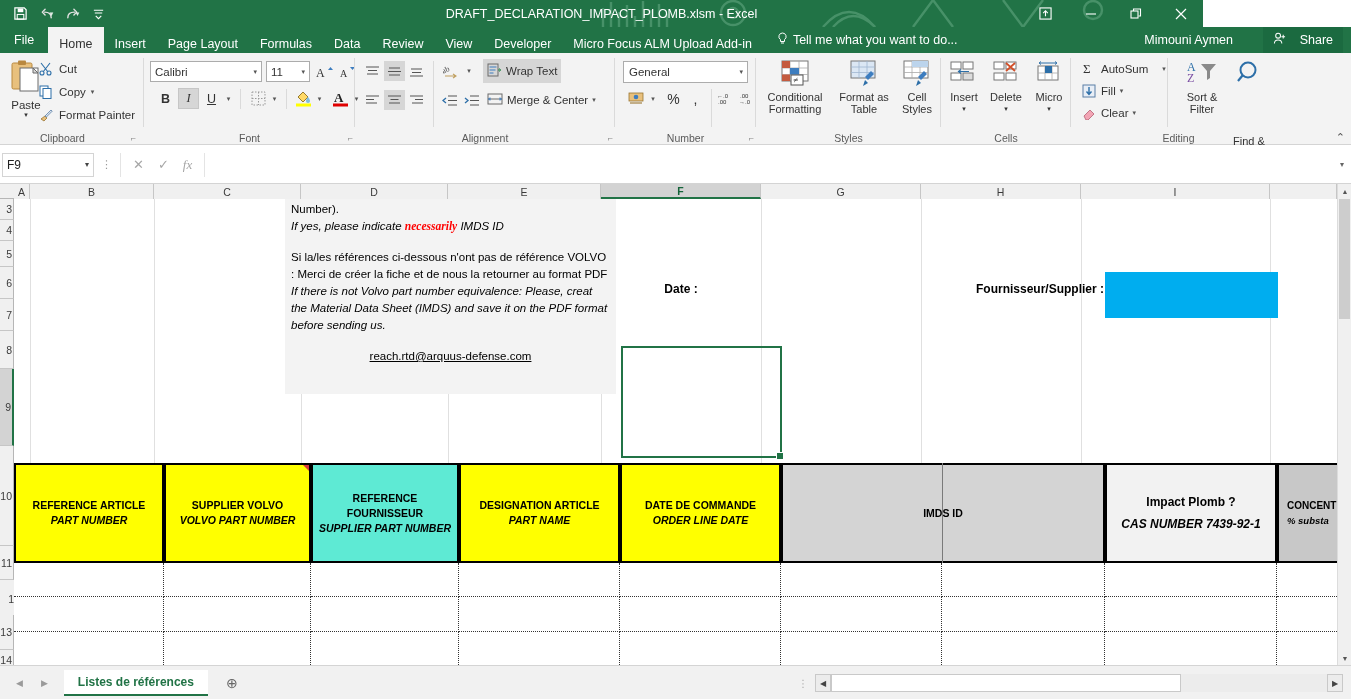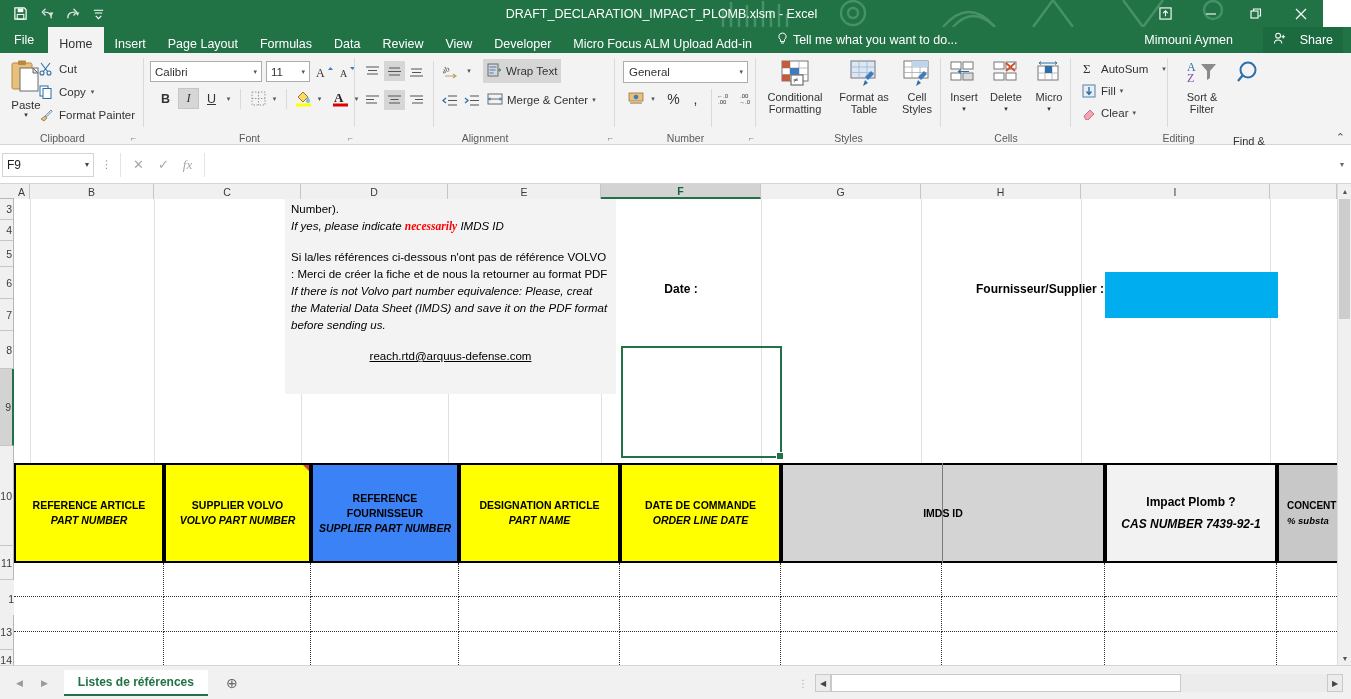--- a/index.html
+++ b/index.html
@@ -7,21 +7,21 @@
     margin: 0; padding: 0;
     width: 1351px; height: 699px;
     overflow: hidden;
     font-family: "Liberation Sans", sans-serif;
     background: #ffffff;
   }
   #app { position: relative; width: 1351px; height: 699px; }
 
   
   .titlebar {
-    position: absolute; top: 0; left: 0; width: 1323px; height: 27px;
+    position: absolute; top: 0; left: 0; width: 1203px; height: 27px;
     background: #217346; color: #ffffff;
     display: flex; align-items: center;
   }
   .qat { display: flex; align-items: center; gap: 2px; padding-left: 8px; }
   .qat-btn {
     width: 24px; height: 22px; display: flex; align-items: center; justify-content: center;
     color: #ffffff; font-size: 14px; line-height: 1;
   }
   .qat-btn svg { display: block; }
   .qat-arrow { font-size: 7px; margin-left: -4px; opacity: .85; }
@@ -836,21 +836,21 @@
 
       <div class="hdrcell" style="left:0px;   top:264px; width:150px; height:100px; background:#ffff00;">
         <span>REFERENCE ARTICLE</span>
         <span class="l2">PART NUMBER</span>
       </div>
       <div class="hdrcell" style="left:150px; top:264px; width:147px; height:100px; background:#ffff00;">
         <span class="comment-tri"></span>
         <span>SUPPLIER VOLVO</span>
         <span class="l2">VOLVO PART NUMBER</span>
       </div>
-      <div class="hdrcell" style="left:297px; top:264px; width:148px; height:100px; background:#3b82f6;">
+      <div class="hdrcell" style="left:297px; top:264px; width:148px; height:100px; background:#5eead4;">
         <span>REFERENCE FOURNISSEUR</span>
         <span class="l2">SUPPLIER PART NUMBER</span>
       </div>
       <div class="hdrcell" style="left:445px; top:264px; width:161px; height:100px; background:#ffff00;">
         <span>DESIGNATION ARTICLE</span>
         <span class="l2">PART NAME</span>
       </div>
       <div class="hdrcell" style="left:606px; top:264px; width:161px; height:100px; background:#ffff00;">
         <span>DATE DE COMMANDE</span>
         <span class="l2">ORDER LINE DATE</span>

